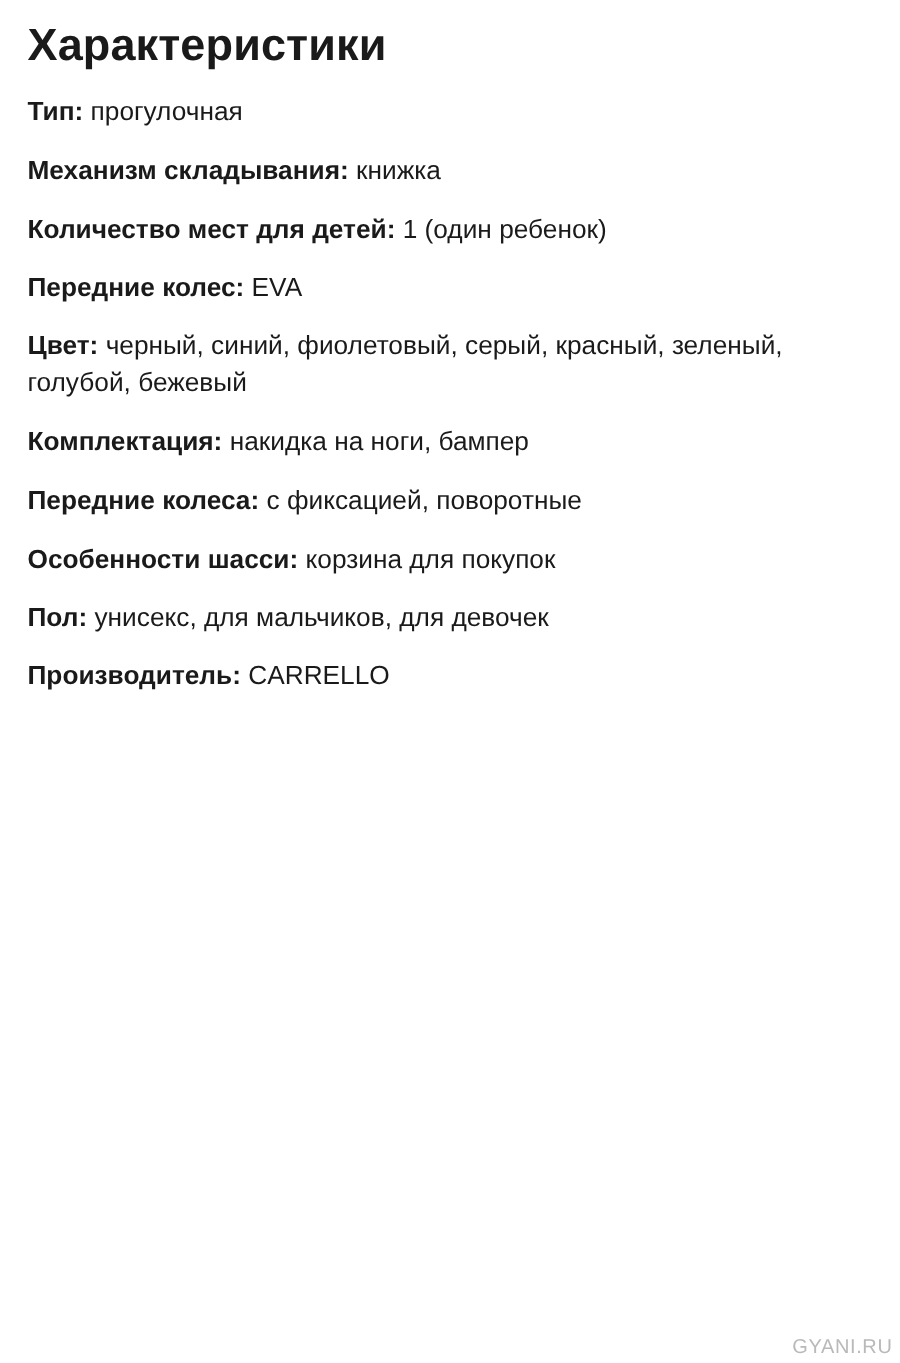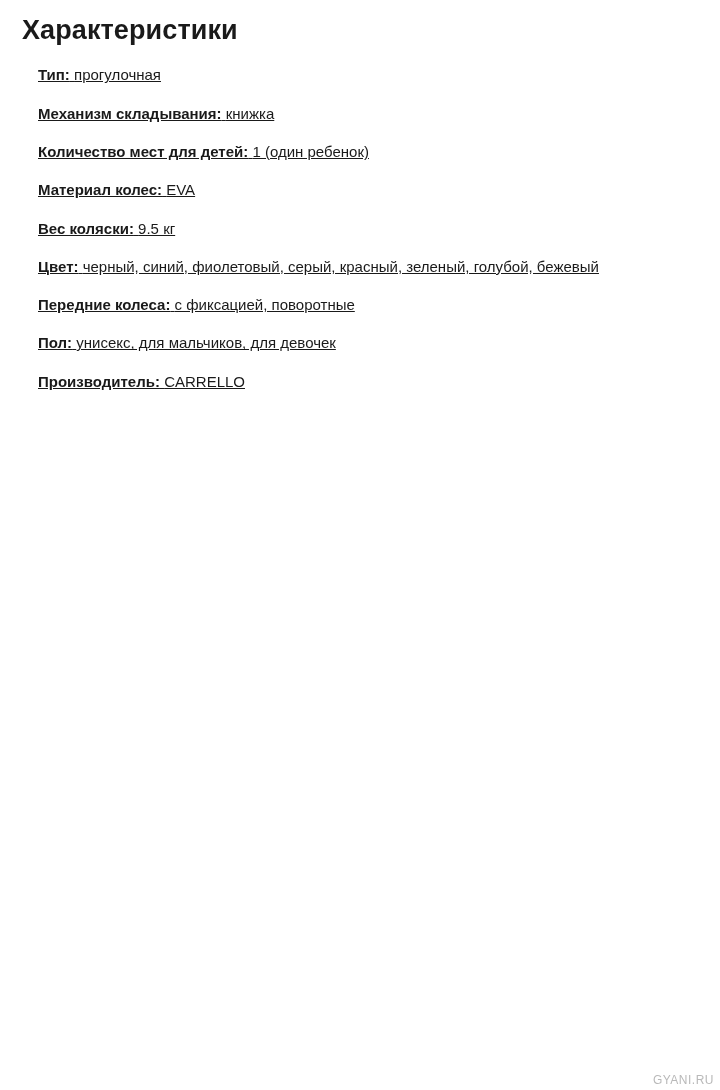--- a/index.html
+++ b/index.html
@@ -14,44 +14,43 @@
     color: #1a1a1a;
     position: relative;
     overflow: hidden;
   }
   .page {
     padding: 14px 22px 0 22px;
     box-sizing: border-box;
     width: 720px;
   }
   .spec-title {
-    font-size: 27px;
+    font-size: 36px;
     font-weight: bold;
     line-height: 1.2;
     margin: 0 0 18px 0;
     letter-spacing: 0.1px;
   }
   .spec-row {
-    font-size: 15px;
+    font-size: 21px;
     line-height: 1.42;
-    margin: 0 0 17px 16px;
+    margin: 0 0 17px 0;
     word-wrap: break-word;
-    text-decoration: underline;
   }
   .spec-label {
     font-weight: bold;
   }
   .spec-value {
     font-weight: normal;
   }
   .watermark {
     position: absolute;
     right: 6px;
     bottom: 3px;
-    font-size: 12px;
+    font-size: 16px;
     color: #b9b9b9;
     letter-spacing: 0.5px;
     font-family: "Liberation Sans", sans-serif;
   }
 </style>
 </head>
 <body>
 
 <div class="page">
 
@@ -68,42 +67,46 @@
       <span class="spec-label">Механизм складывания:</span>
       <span class="spec-value">книжка</span>
     </p>
 
     <p class="spec-row">
       <span class="spec-label">Количество мест для детей:</span>
       <span class="spec-value">1 (один ребенок)</span>
     </p>
 
     <p class="spec-row">
-      <span class="spec-label">Материал колес:</span>
+      <span class="spec-label">Передние колес:</span>
       <span class="spec-value">EVA</span>
     </p>
 
-    <p class="spec-row">
-      <span class="spec-label">Вес коляски:</span>
-      <span class="spec-value">9.5 кг</span>
-    </p>
 
 
 
     <p class="spec-row">
       <span class="spec-label">Цвет:</span>
       <span class="spec-value">черный, синий, фиолетовый, серый, красный, зеленый, голубой, бежевый</span>
     </p>
 
+    <p class="spec-row">
+      <span class="spec-label">Комплектация:</span>
+      <span class="spec-value">накидка на ноги, бампер</span>
+    </p>
 
     <p class="spec-row">
       <span class="spec-label">Передние колеса:</span>
       <span class="spec-value">с фиксацией, поворотные</span>
     </p>
 
+    <p class="spec-row">
+      <span class="spec-label">Особенности шасси:</span>
+      <span class="spec-value">корзина для покупок</span>
+    </p>
 
 
     <p class="spec-row">
       <span class="spec-label">Пол:</span>
       <span class="spec-value">унисекс, для мальчиков, для девочек</span>
     </p>
 
 
     <p class="spec-row">
       <span class="spec-label">Производитель:</span>

